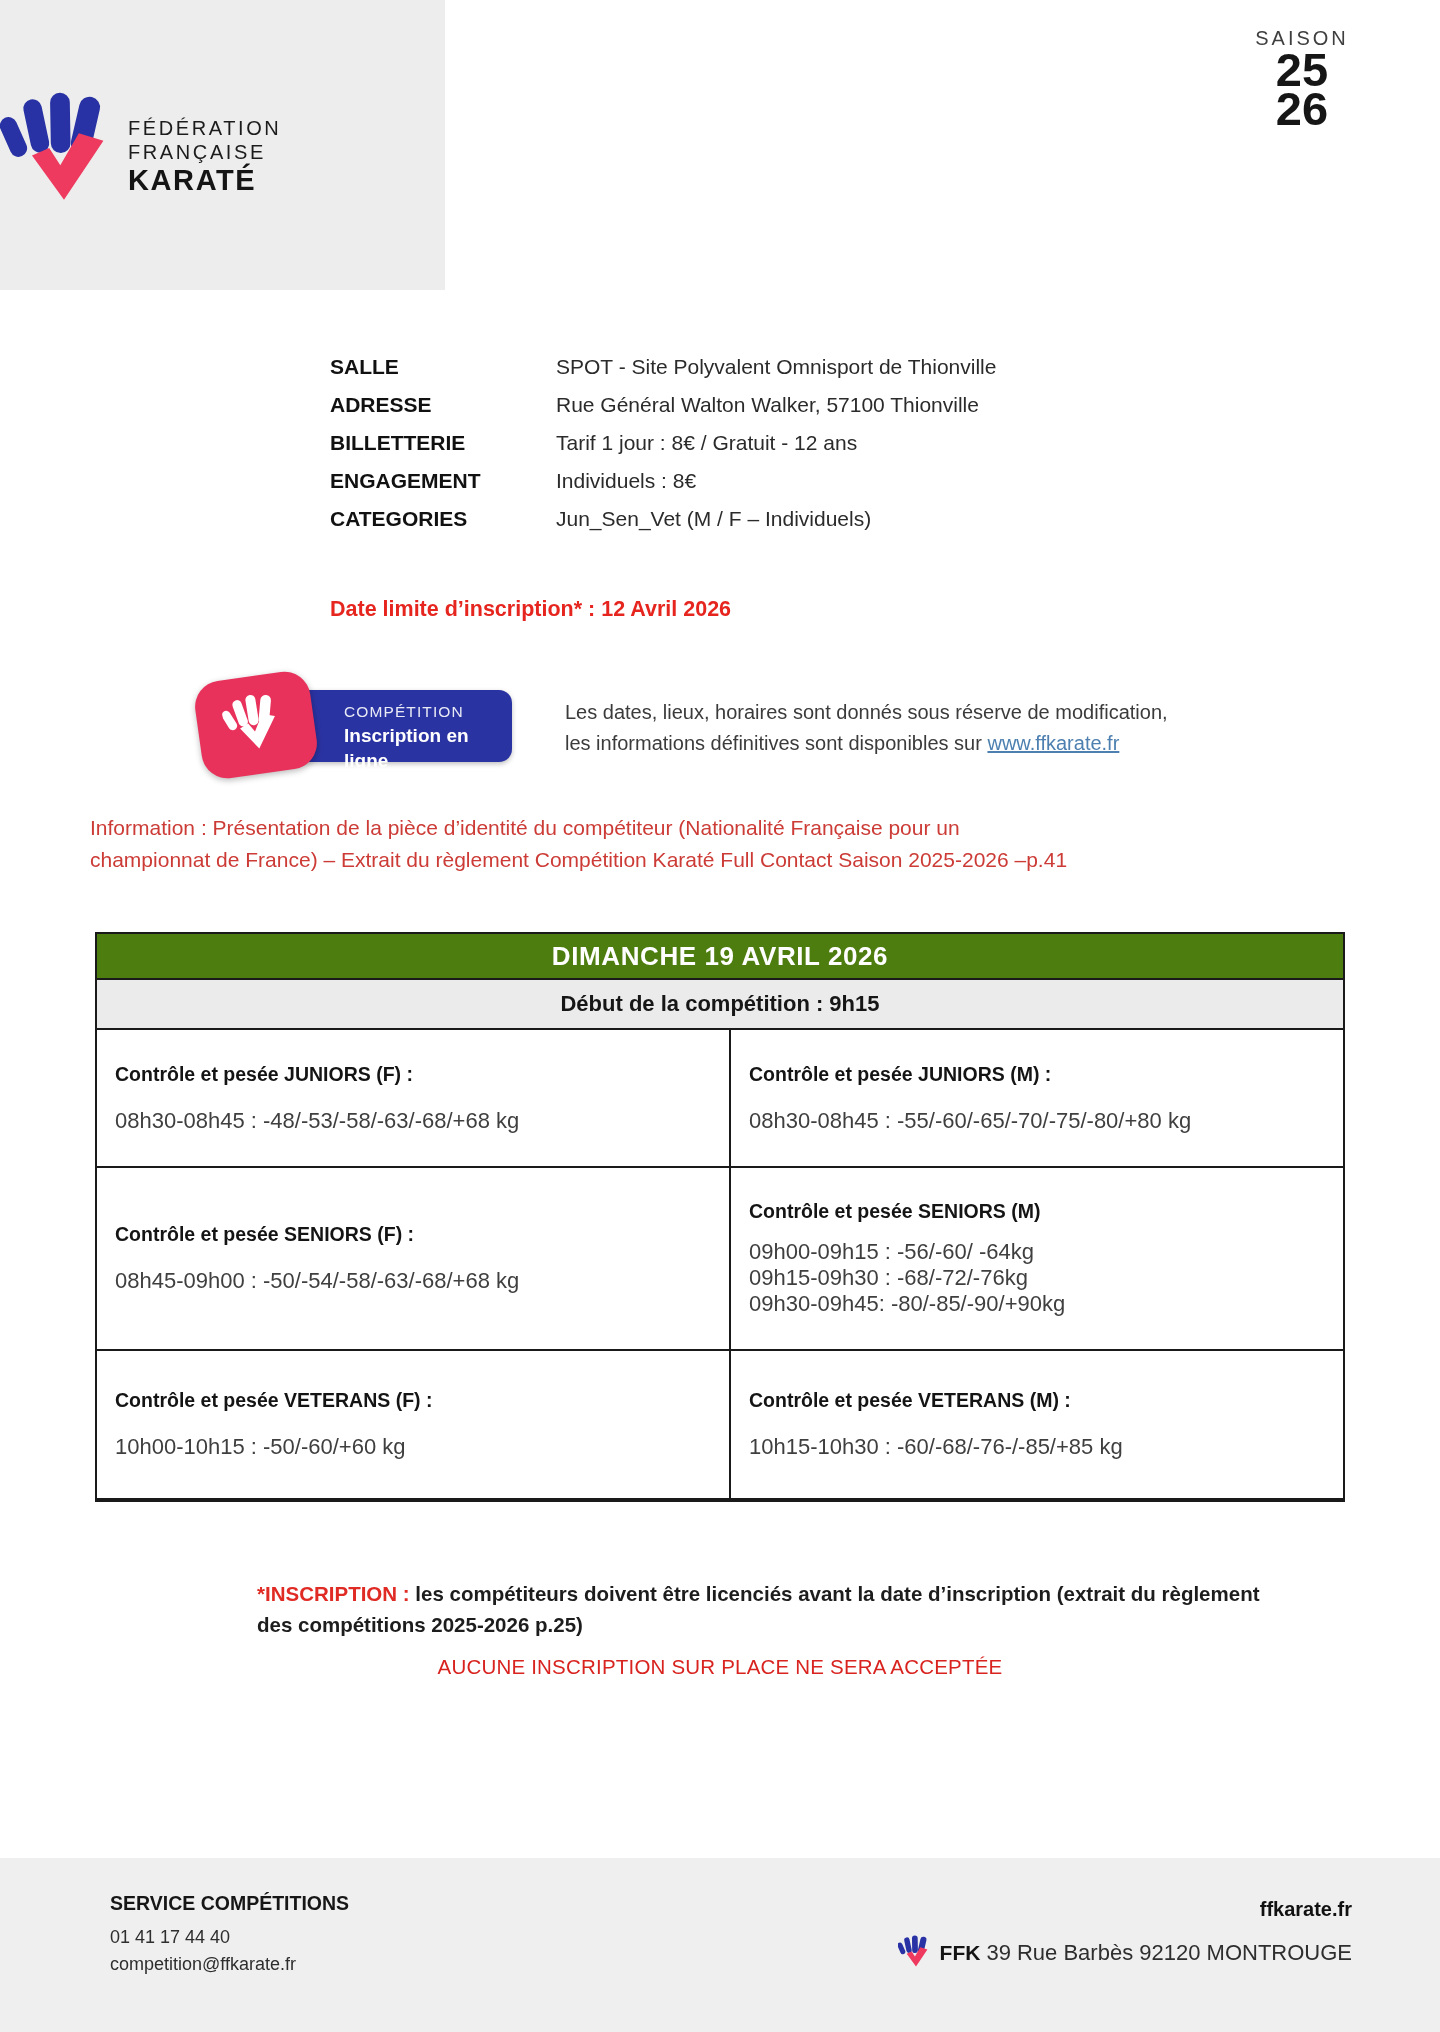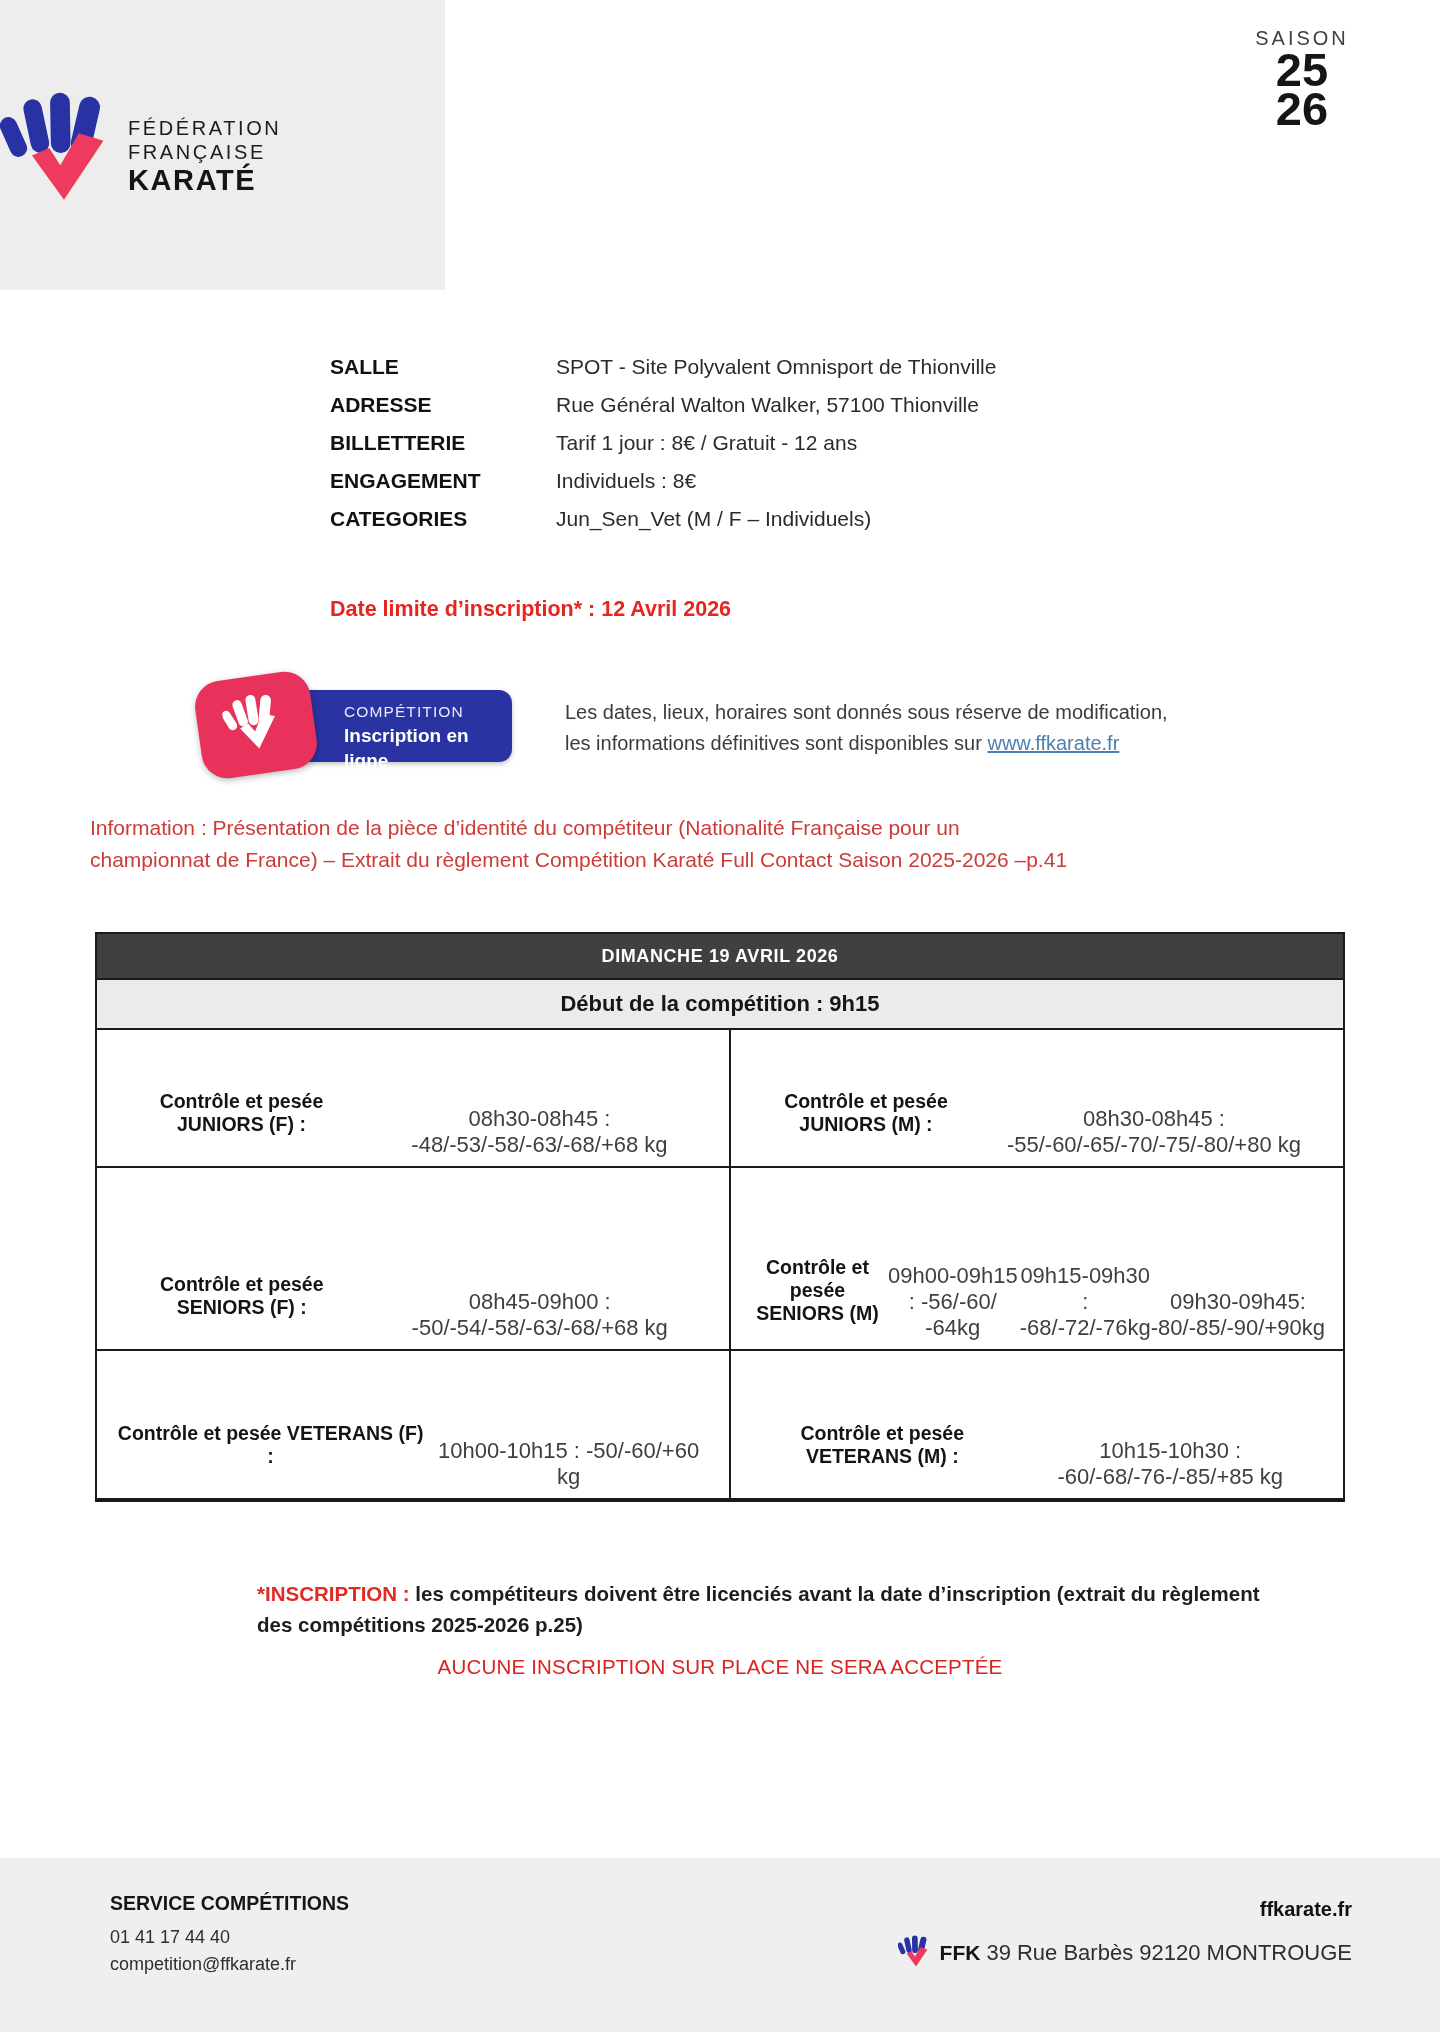--- a/index.html
+++ b/index.html
@@ -77,37 +77,37 @@
 
   
   .info-red { position: absolute; left: 90px; top: 812px; font-size: 21px; color: #cc3b36; line-height: 31.5px; }
 
   
   .schedule {
     position: absolute; left: 95px; top: 932px; width: 1250px;
     border: 2px solid #1a1a1a; border-bottom-width: 4px;
   }
   .sched-day {
-    height: 46px; background: #404040; color: #ffffff;
-    font-size: 18px; font-weight: 700; letter-spacing: 0.6px;
+    height: 46px; background: #4d7c0f; color: #ffffff;
+    font-size: 26px; font-weight: 700; letter-spacing: 0.6px;
     display: flex; align-items: center; justify-content: center;
     border-bottom: 2px solid #1a1a1a;
   }
   .sched-start {
     height: 50px; background: #ebebeb; color: #161616;
     font-size: 22px; font-weight: 700;
     display: flex; align-items: center; justify-content: center;
     border-bottom: 2px solid #1a1a1a;
   }
   .sched-row { display: grid; grid-template-columns: 634px 1fr; }
   .sched-row.r1 { height: 138px; border-bottom: 2px solid #1a1a1a; }
   .sched-row.r2 { height: 183px; border-bottom: 2px solid #1a1a1a; }
   .sched-row.r3 { height: 147px; }
   .cell {
-    display: flex; flex-direction: row; align-items: flex-end; justify-content: center;
+    display: flex; flex-direction: column; align-items: flex-start; justify-content: center;
     text-align: center; padding: 8px 18px;
   }
   .cell.left { border-right: 2px solid #1a1a1a; }
   .cell-title { font-size: 19.5px; font-weight: 700; color: #141414; margin-bottom: 22px; }
   .cell-line  { font-size: 22px; color: #3f3f3f; line-height: 26px; }
   .cell.compact .cell-title { margin-bottom: 16px; }
 
   
   .footnote {
     position: absolute; left: 257px; top: 1578px; width: 1020px;

